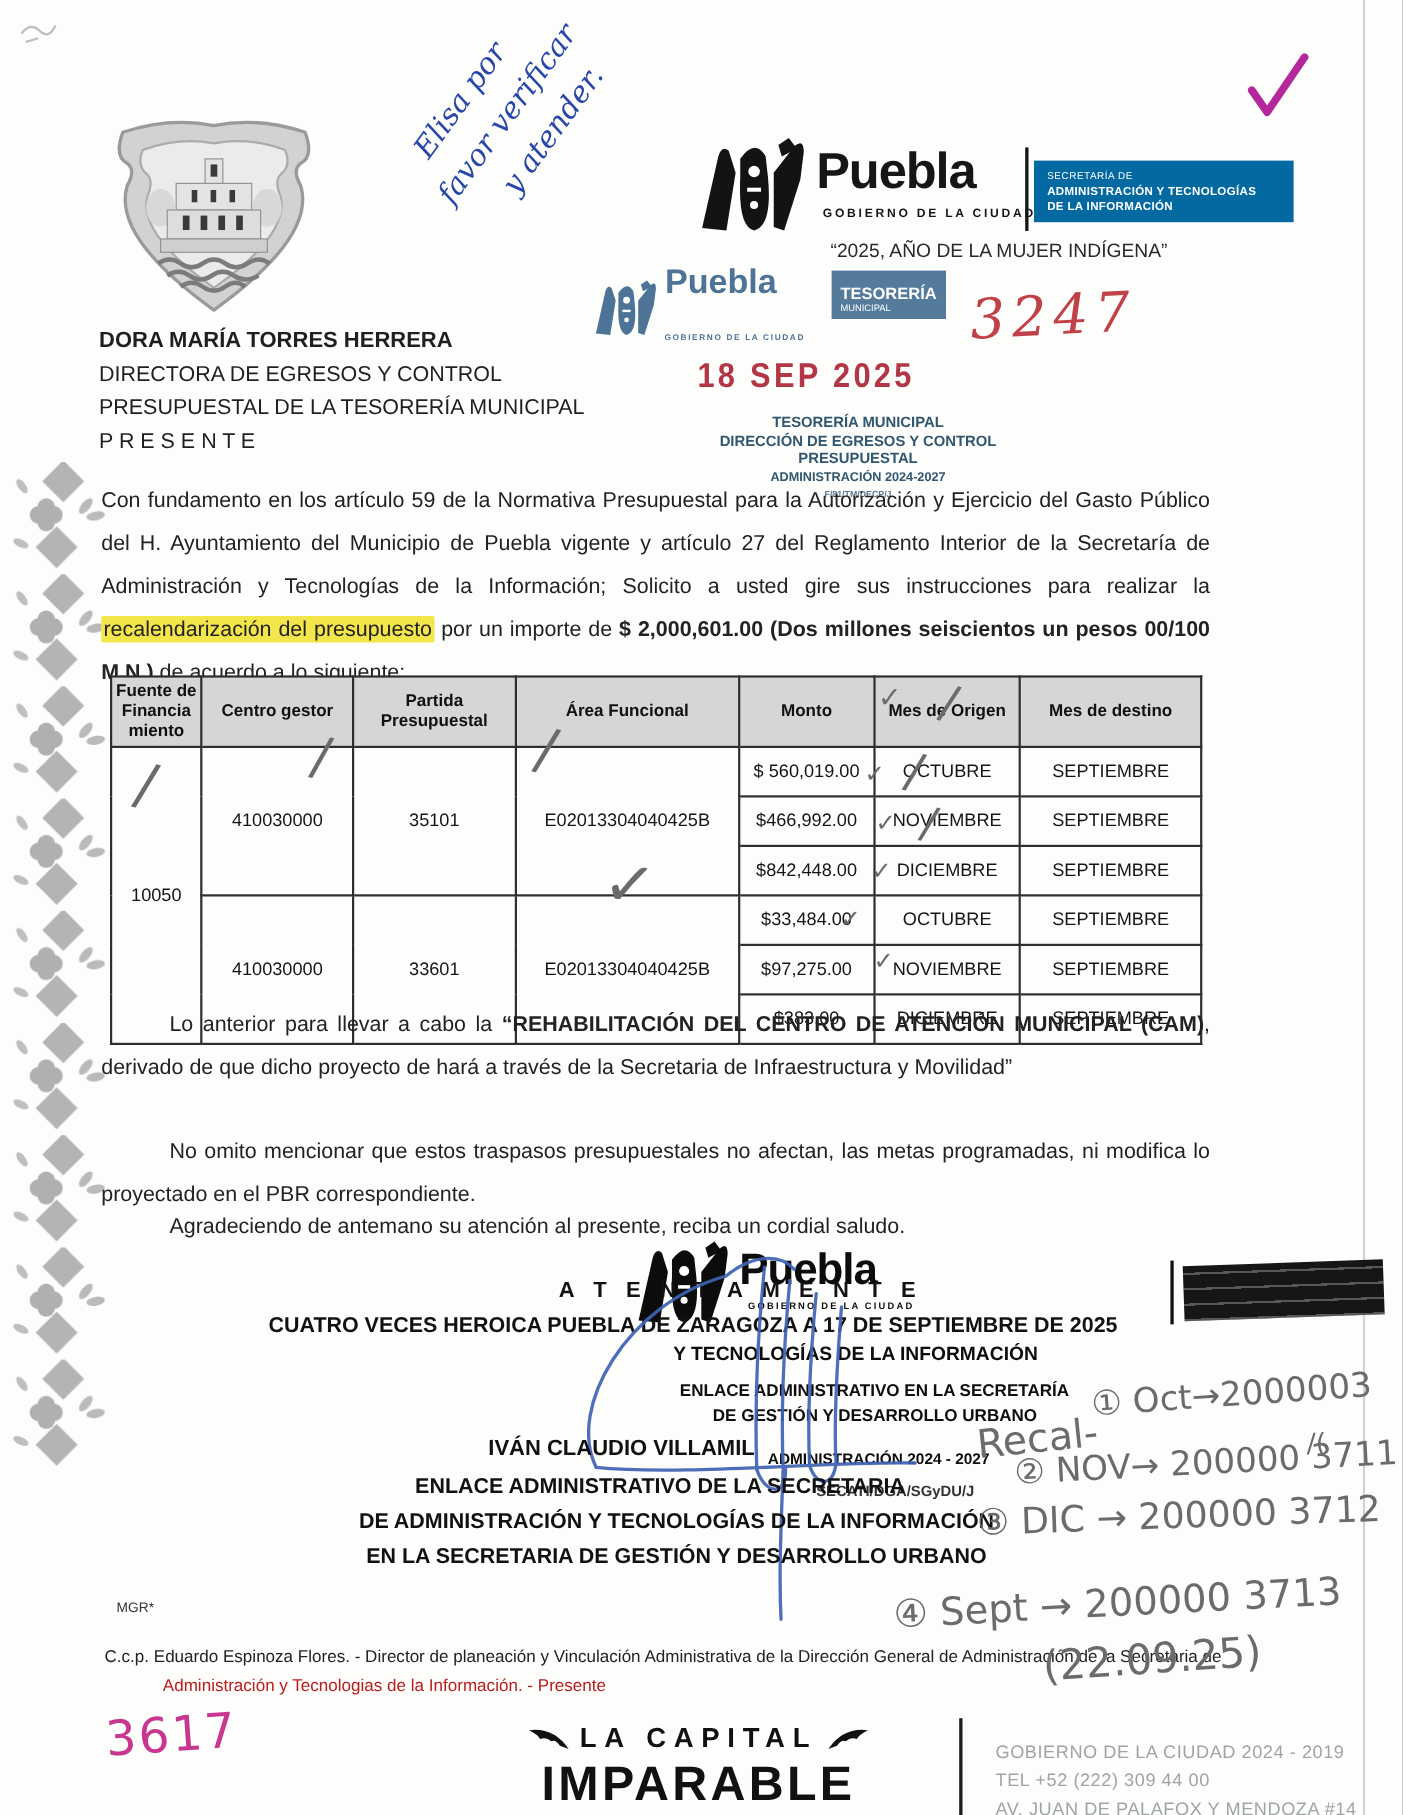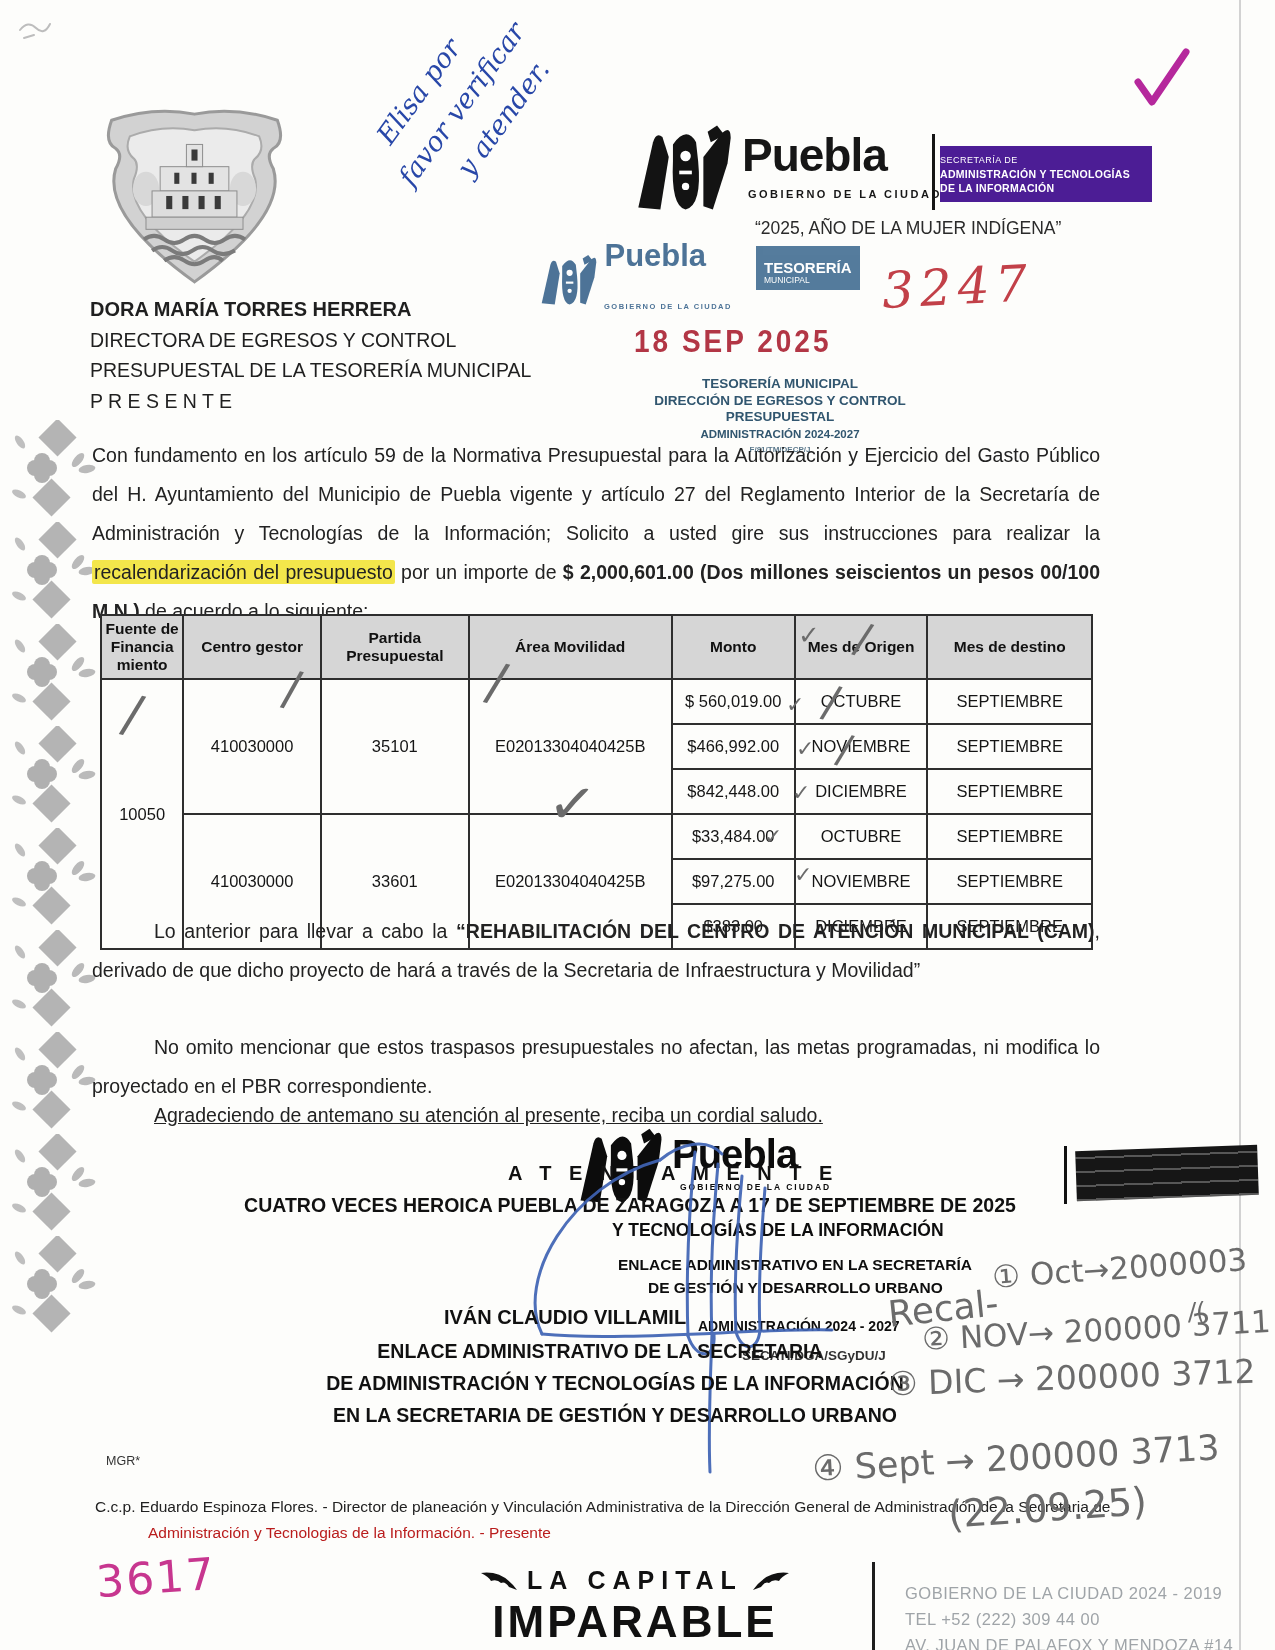--- a/index.html
+++ b/index.html
@@ -6,21 +6,21 @@
   .page{position:relative;width:1275px;height:1650px;margin:0 auto;background:#fdfdfb;
         overflow:hidden;font-family:"Liberation Sans",sans-serif;color:#1f1f1f;}
   .abs{position:absolute;}
   .b{font-weight:bold;}
   .hl{background:#f3e64b;padding:1px 2px;border-radius:2px;}
   .para{font-size:19.5px;line-height:39px;text-align:justify;color:#222;}
   .ind{text-indent:62px;}
   
   .brand-word{font-weight:bold;font-size:46px;letter-spacing:-1px;color:#161616;}
   .brand-tag{font-weight:bold;font-size:11px;letter-spacing:2.5px;color:#161616;}
-  .sec-box{background:#4c1d95;color:#fff;padding:7px 0;line-height:14px;}
+  .sec-box{background:#0369a1;color:#fff;padding:7px 12px;line-height:14px;}
   .sec-box .l1{font-size:9px;letter-spacing:.5px;}
   .sec-box .l2,.sec-box .l3{font-size:10.5px;font-weight:bold;letter-spacing:.3px;}
   
   .blue-stamp-text{color:#31566f;font-weight:bold;text-align:center;}
   .red{color:#b23645;}
   .hand-pencil{color:#6b6b6b;font-family:"DejaVu Sans",sans-serif;white-space:nowrap;}
   .hand-blue{color:#2847a8;font-family:"DejaVu Serif",serif;font-style:italic;}
   .stamp-black{color:#0d0d0d;font-weight:bold;white-space:nowrap;}
   
   table.budget{border-collapse:collapse;width:993px;table-layout:fixed;}
@@ -171,21 +171,21 @@
         <col style="width:20.5%">
       <col style="width:12.4%">
         <col style="width:13.4%">
         <col style="width:16.6%">
     </colgroup>
     <thead>
       <tr>
         <th>Fuente de Financiamiento</th>
         <th>Centro gestor</th>
         <th>Partida Presupuestal</th>
-        <th>Área Movilidad</th>
+        <th>Área Funcional</th>
         <th>Monto</th>
         <th>Mes de Origen</th>
         <th>Mes de destino</th>
       </tr>
     </thead>
     <tbody>
       <tr>
         <td rowspan="6">10050</td>
         <td rowspan="3">410030000</td>
         <td rowspan="3">35101</td>
@@ -236,21 +236,21 @@
   <span class="abs hand-pencil checkmark" style="left:764px;top:824px;font-size:22px;">✓</span>
   <span class="abs hand-pencil checkmark" style="left:794px;top:862px;font-size:22px;">✓</span>
   <span class="abs hand-pencil" style="left:824px;top:676px;font-size:44px;transform:rotate(14deg);">/</span>
   <span class="abs hand-pencil" style="left:838px;top:726px;font-size:40px;transform:rotate(14deg);">/</span>
   <span class="abs hand-pencil checkmark" style="left:548px;top:770px;font-size:58px;transform:rotate(6deg);">✓</span>
 
   <div class="abs para ind" style="left:92px;top:912px;width:1008px;">
     <span>Lo anterior para llevar a cabo la </span><span class="b">“REHABILITACIÓN DEL CENTRO DE ATENCIÓN MUNICIPAL (CAM)</span><span>, derivado de que dicho proyecto de hará a través de la Secretaria de Infraestructura y Movilidad”</span>
   </div>
   <div class="abs para ind" style="left:92px;top:1028px;width:1008px;">No omito mencionar que estos traspasos presupuestales no afectan, las metas programadas, ni modifica lo proyectado en el PBR correspondiente.</div>
-  <div class="abs para ind" style="left:92px;top:1096px;width:1008px;text-decoration:underline;">Agradeciendo de antemano su atención al presente, reciba un cordial saludo.</div>
+  <div class="abs para ind" style="left:92px;top:1096px;width:1008px;">Agradeciendo de antemano su atención al presente, reciba un cordial saludo.</div>
 
   <svg class="abs" style="left:575px;top:1126px;color:#0c0c0c" width="92" height="80" viewBox="0 0 100 85">
     <use href="#tala"></use>
   </svg>
   <div class="abs" style="left:672px;top:1132px;font-weight:bold;font-size:40px;letter-spacing:-1px;color:#0c0c0c;">Puebla</div>
   <div class="abs" style="left:680px;top:1182px;font-weight:bold;font-size:8.5px;letter-spacing:2px;color:#0c0c0c;">GOBIERNO DE LA CIUDAD</div>
   <div class="abs" style="left:1064px;top:1146px;width:3px;height:58px;background:#111;"></div>
   <div class="abs" style="left:1076px;top:1148px;width:182px;height:50px;background:#161616;transform:rotate(-2deg);
               background-image:repeating-linear-gradient(180deg,transparent 0 6px,rgba(255,255,255,.28) 6px 8px,transparent 8px 14px);"></div>
 

